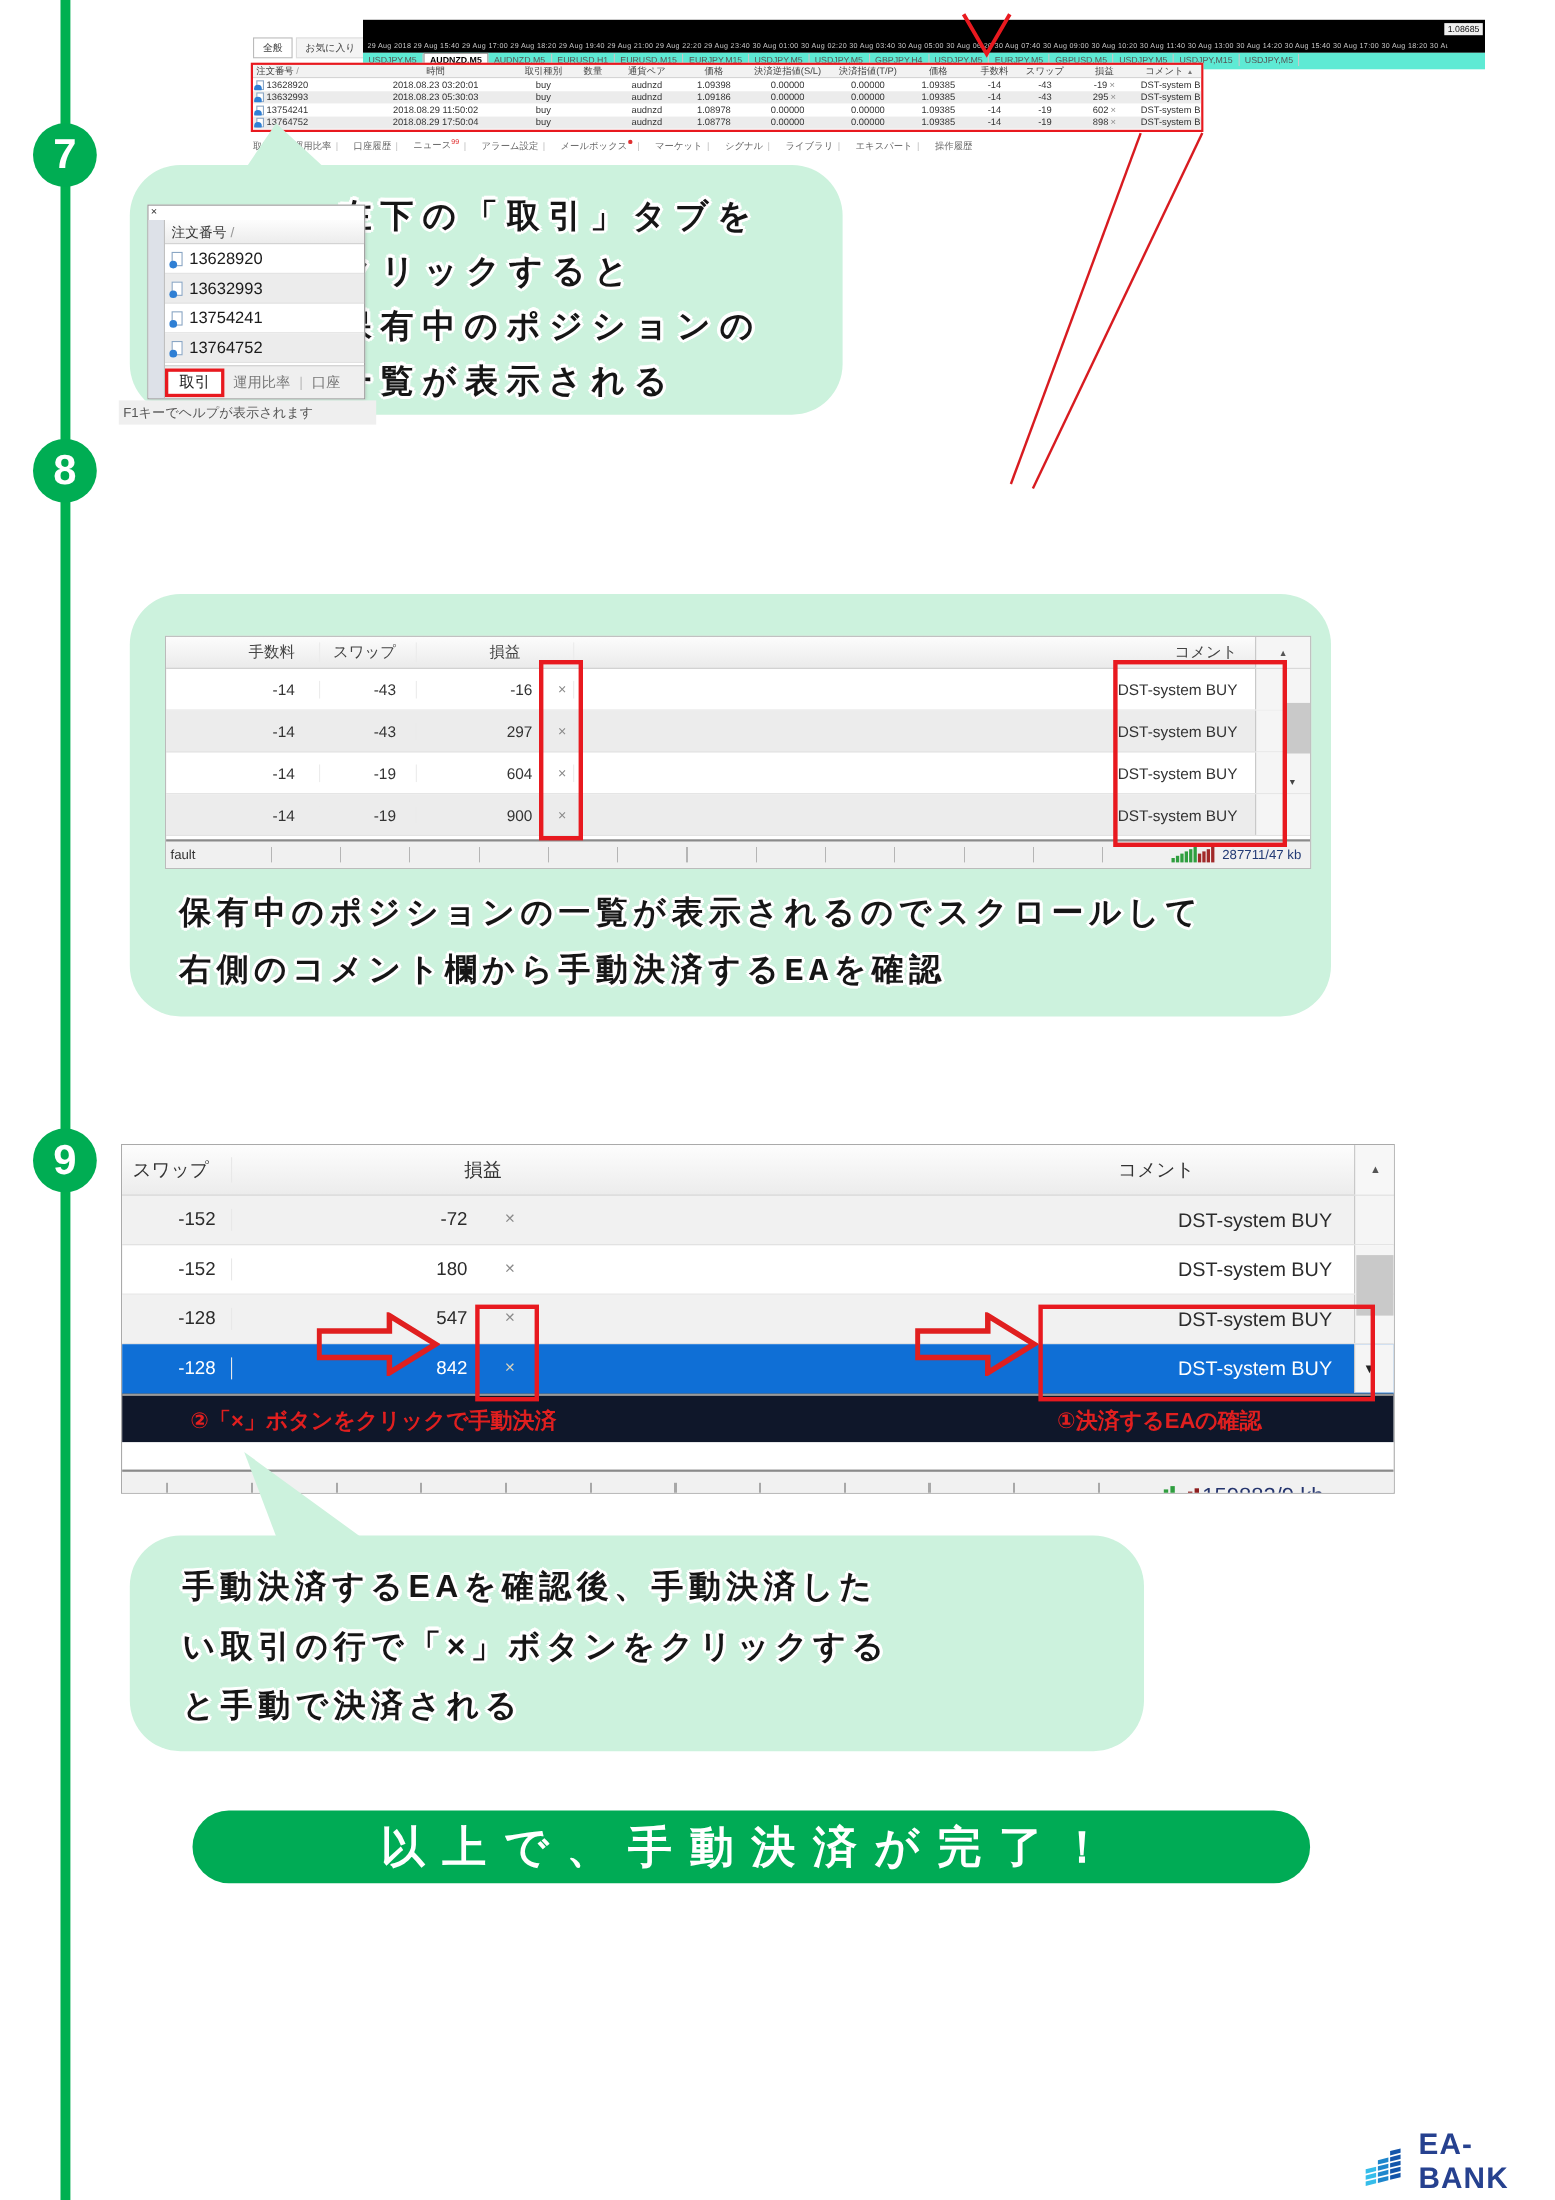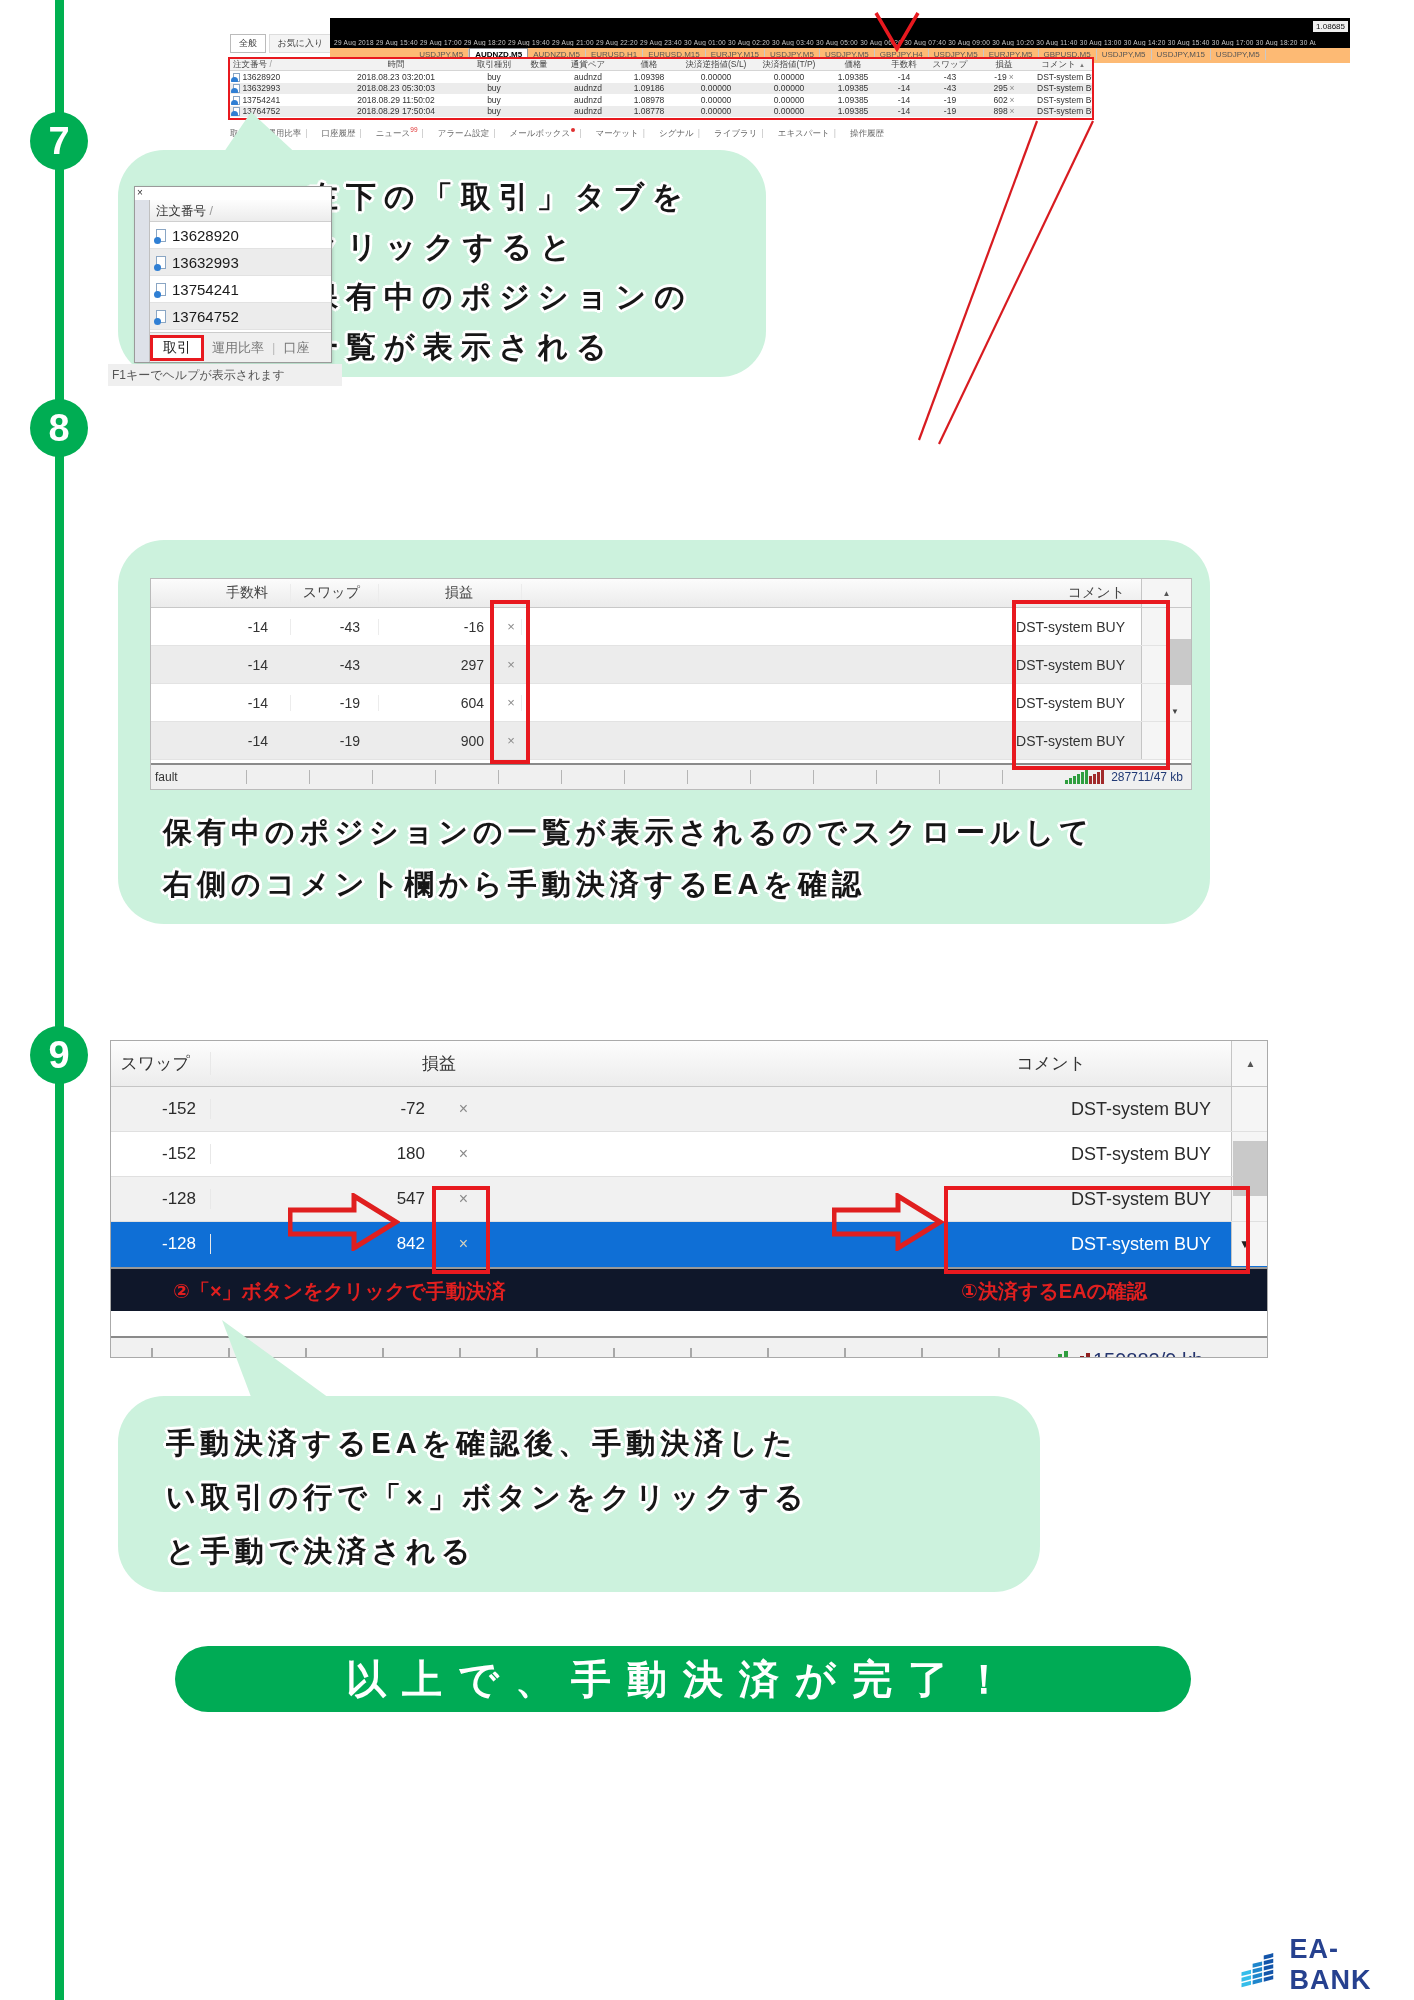--- a/index.html
+++ b/index.html
@@ -22,22 +22,22 @@
   .btxt p { margin:0; }
 
   
   #mt4top { position:absolute; left:228px; top:10px; width:1122px; height:130px; background:#fff; font-size:9px; color:#333; }
   .accttab { display:inline-block; padding:2px 8px; border:1px solid #bbb; background:#fff; color:#444; font-size:9px; }
   .accttab.flat { border-color:#ddd; background:#f4f4f4; }
   #chartbar { position:absolute; left:102px; top:8px; width:1020px; height:30px; background:#000; }
   #stamps { position:absolute; left:4px; right:34px; bottom:2px; font-size:6.5px; color:#c8c8c8;
     white-space:nowrap; overflow:hidden; letter-spacing:0.3px; }
   #pricelabel { position:absolute; right:2px; top:3px; background:#efefef; color:#111; font-size:8px; padding:1px 3px; }
-  #charttabs { position:absolute; left:102px; top:38px; width:1020px; height:15px; background:#fdba74;
-    font-size:8px; color:#555; white-space:nowrap; overflow:hidden;text-align:center; }
+  #charttabs { position:absolute; left:102px; top:38px; width:1020px; height:15px; background:#5eead4;
+    font-size:8px; color:#555; white-space:nowrap; overflow:hidden; }
   .ctab { display:inline-block; padding:1px 5px; border-right:1px solid #c9c9c9; }
   .ctab.sel { background:#fff; color:#000; font-weight:bold; border:1px solid #999; }
   #ordbox { position:absolute; left:0; top:47px; width:866px; height:63px; border:2.5px solid #e8191f; background:#fff; overflow:hidden; }
   .orow { display:grid; grid-template-columns:96px 140px 56px 34px 64px 58px 76px 70px 58px 44px 48px 60px 1fr;
     height:11.5px; align-items:center; font-size:8.5px; color:#333; }
   .orow.head { height:12px; background:#f2f2f2; color:#444; border-bottom:1px solid #d5d5d5; }
   .orow.alt { background:#ececec; }
   .oc { padding:0 3px; white-space:nowrap; overflow:hidden; }
   .L { text-align:left; } .R { text-align:center; }
   .xg { color:#8a8a8a; margin-left:2px; }
@@ -331,21 +331,21 @@
             <i class="r" style="height:12px"></i>
             <i class="r" style="height:14px"></i>
           </span>
         <span class="kbtext">287711/47 kb</span>
       </span>
     </div>
   </div>
   <div class="redbox" style="left:490px;top:600px;width:40px;height:164px;"></div>
   <div class="redbox" style="left:1012px;top:600px;width:158px;height:170px;"></div>
 
-  <div class="btxt" style="left:163px;top:806px;font-size:29px;line-height:52px;letter-spacing:5px;">
+  <div class="btxt" style="left:163px;top:806px;font-size:29px;line-height:52px;letter-spacing:5px;font-family:Liberation Mono, monospace;">
     <p>保有中のポジションの一覧が表示されるのでスクロールして</p>
     <p>右側のコメント欄から手動決済するEAを確認</p>
   </div>
 
   <div class="stepcircle" style="top:1026px;">9</div>
 
   <div id="shot9">
     <div class="r9 h">
       <div class="c1" style="padding-right:20px;">スワップ</div>
       <div style="grid-column:2/4;text-align:right;padding-right:30px;">損益</div>

